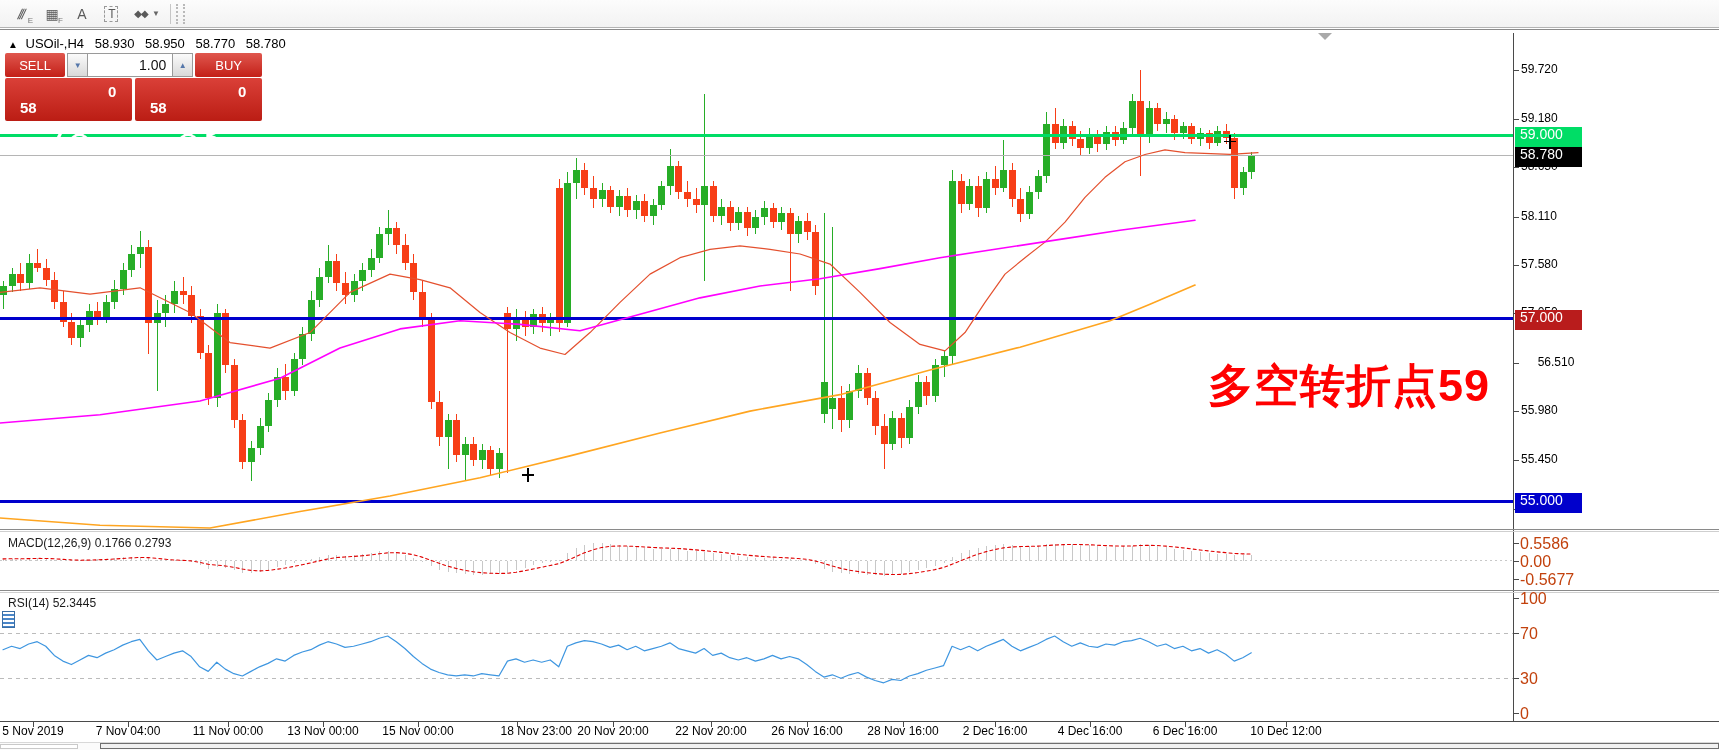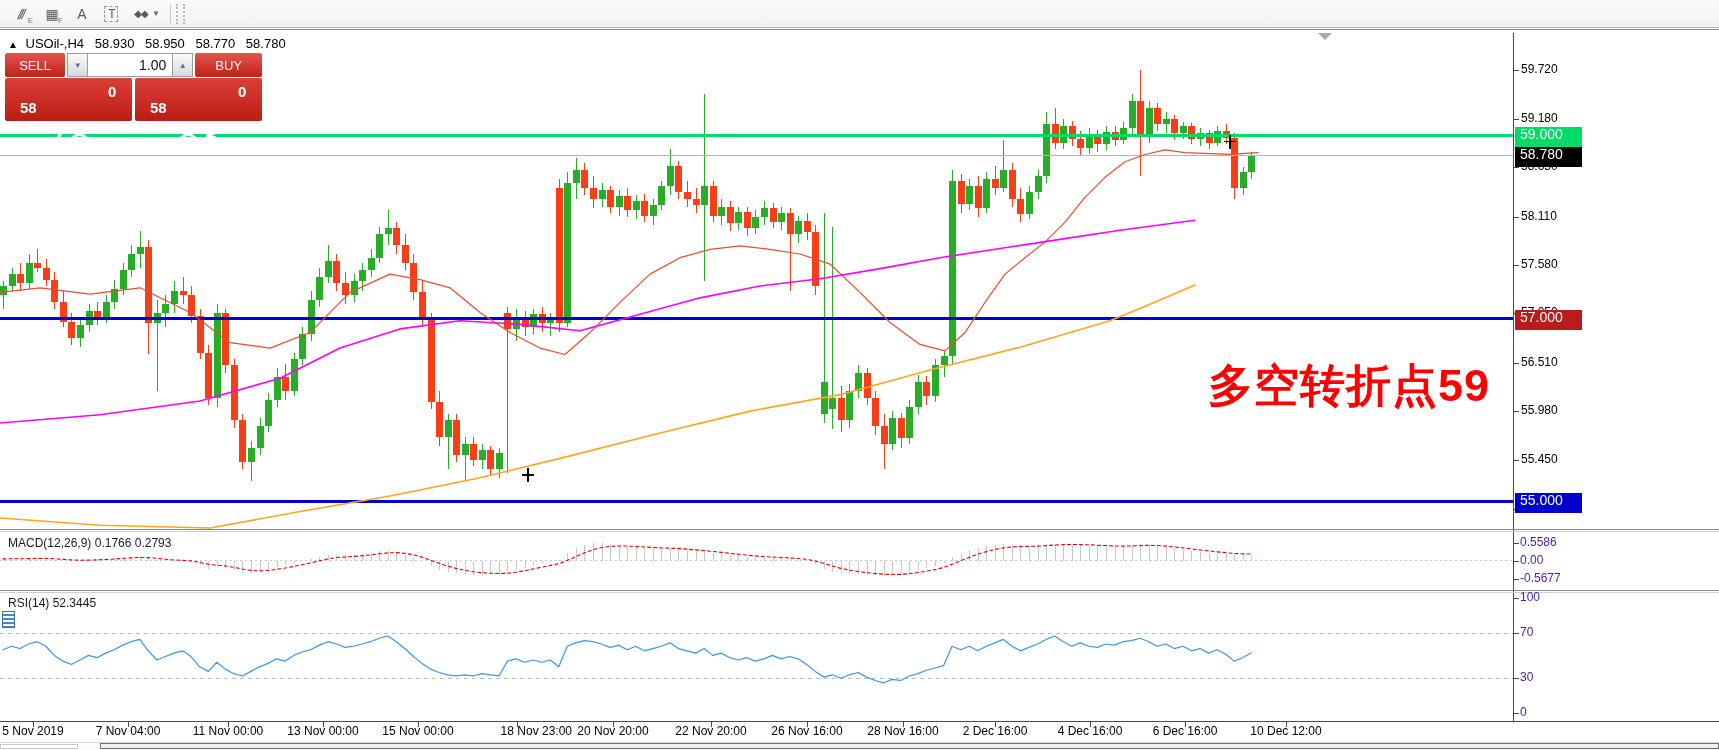--- a/index.html
+++ b/index.html
@@ -42,21 +42,21 @@
              font-family:"Liberation Sans",sans-serif;}
   .tp-row2{display:flex;margin-top:1px;height:43px;}
   .price-tile{position:relative;width:127px;height:43px;background:linear-gradient(#da4038,#bb1d14);
               color:#fff;border-radius:2px;}
   .price-tile.right{margin-left:3px;}
   .pt-small{position:absolute;left:15px;bottom:5px;font-size:15px;font-weight:bold;}
   .pt-big{position:absolute;left:42px;top:-3px;font-size:40px;font-weight:normal;letter-spacing:-1px;margin-top:39px;}
   .pt-sup{position:absolute;left:103px;top:5px;font-size:15px;font-weight:bold;}
   
   .axis-label{position:absolute;left:1521px;width:70px;font-size:12px;color:#000;white-space:nowrap;}
-  .sub-label{position:absolute;left:1520px;width:70px;font-size:12px;color:#4c1d95;white-space:nowrap;}
+  .sub-label{position:absolute;left:1520px;width:70px;font-size:16px;color:#c2410c;white-space:nowrap;}
   .badge{position:absolute;left:1515px;width:62px;height:20px;line-height:15px;font-size:14px;
          padding-left:5px;color:#fff;z-index:5;}
   .ind-label{position:absolute;font-size:12px;color:#1a1a1a;white-space:nowrap;z-index:4;}
   .time-label{position:absolute;top:724px;width:110px;margin-left:-55px;text-align:center;
               font-size:12px;color:#000;white-space:nowrap;}
   .annotation{position:absolute;font-weight:bold;font-size:45px;letter-spacing:1px;z-index:3;
               font-family:"Liberation Sans","DejaVu Sans",sans-serif;white-space:nowrap;}
   
   .rsi-icon{position:absolute;left:2px;top:611px;width:11px;height:15px;border:1px solid #3a6ea5;
             background:repeating-linear-gradient(#fff 0 2px,#4a86c8 2px 4px);z-index:4;}
@@ -660,21 +660,21 @@
 
   <div class="annotation" style="left: 1208px; top: 356px; color: rgb(255, 0, 0);">多空转折点59</div>
 
   <div id="labels">
       <div class="axis-label" style="top: 61.5314px;">59.720</div>
       <div class="axis-label" style="top: 110.849px;">59.180</div>
       <div class="axis-label" style="top: 159.253px;">58.650</div>
       <div class="axis-label" style="top: 208.57px;">58.110</div>
       <div class="axis-label" style="top: 256.974px;">57.580</div>
       <div class="axis-label" style="top: 305.378px;">57.050</div>
-      <div class="axis-label" style="top: 354.696px;">56.510</div>
+      <div class="axis-label" style="top: 354.696px; text-align: center;">56.510</div>
       <div class="axis-label" style="top: 403.1px;">55.980</div>
       <div class="axis-label" style="top: 451.504px;">55.450</div>
       <div class="axis-label" style="top: 500.821px;">54.910</div>
       <div class="sub-label" style="top: 534.513px;">0.5586</div>
       <div class="sub-label" style="top: 552.5px;">0.00</div>
       <div class="sub-label" style="top: 570.78px;">-0.5677</div>
       <div class="sub-label" style="top: 590.3px;">100</div>
       <div class="sub-label" style="top: 624.56px;">70</div>
       <div class="sub-label" style="top: 670.24px;">30</div>
       <div class="sub-label" style="top: 704.5px;">0</div>

